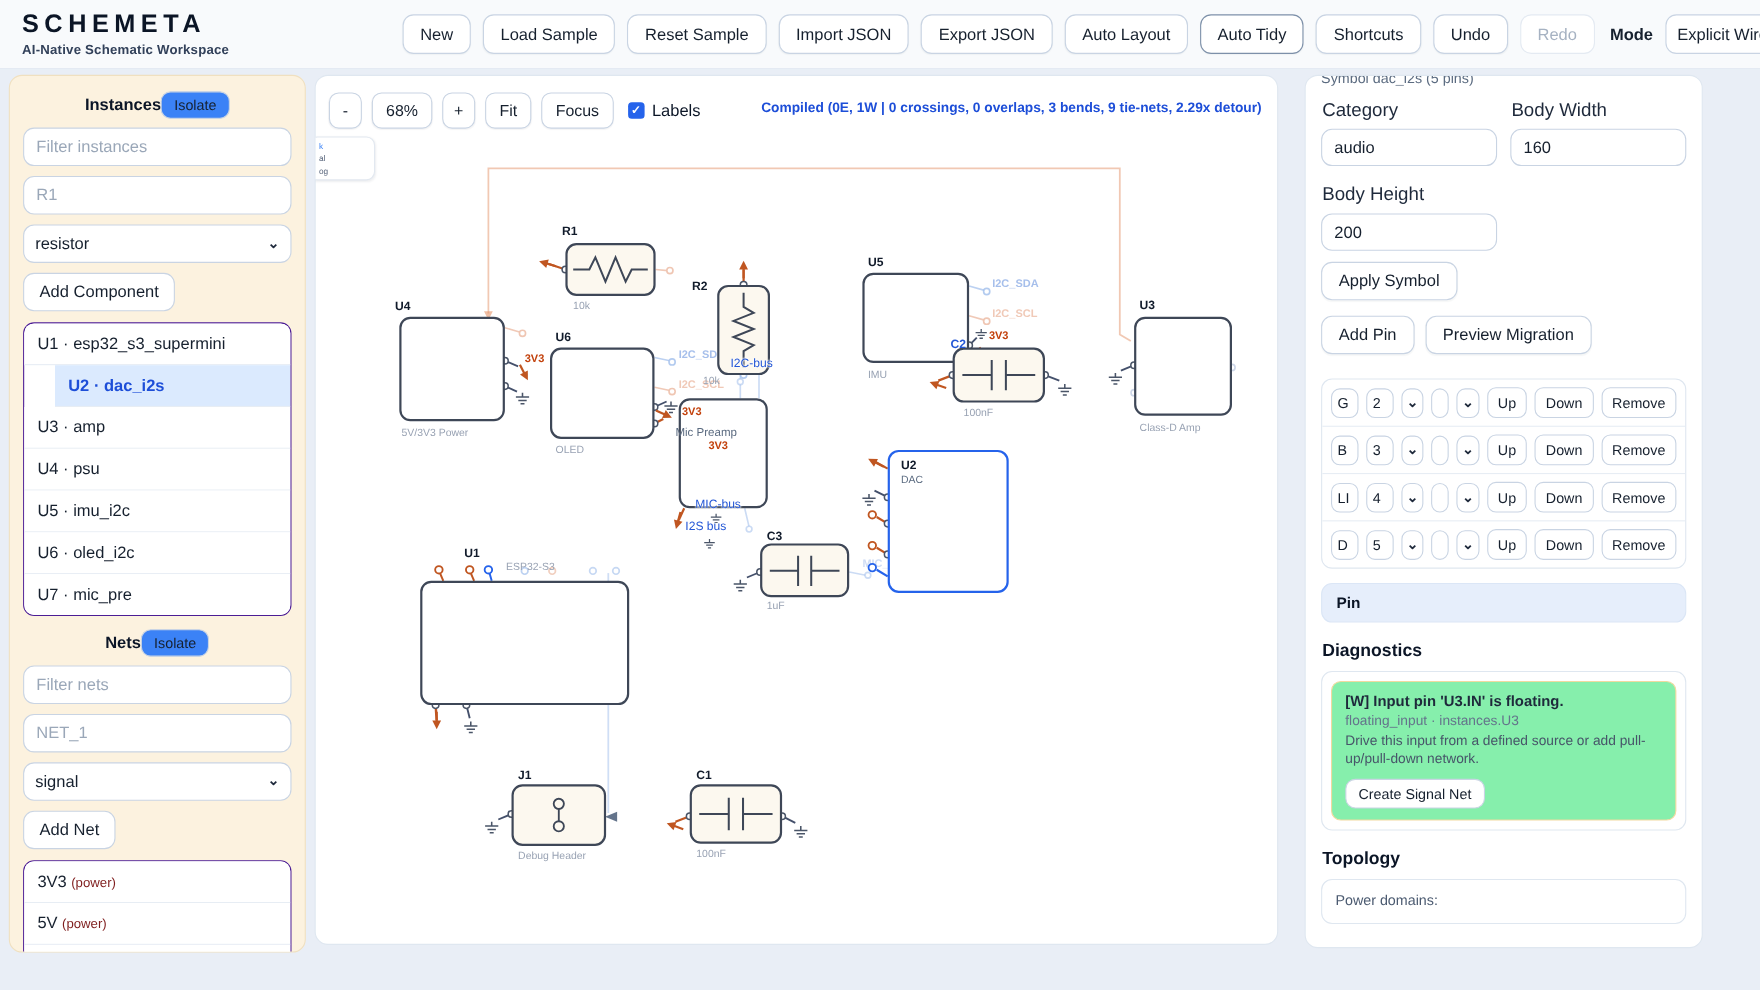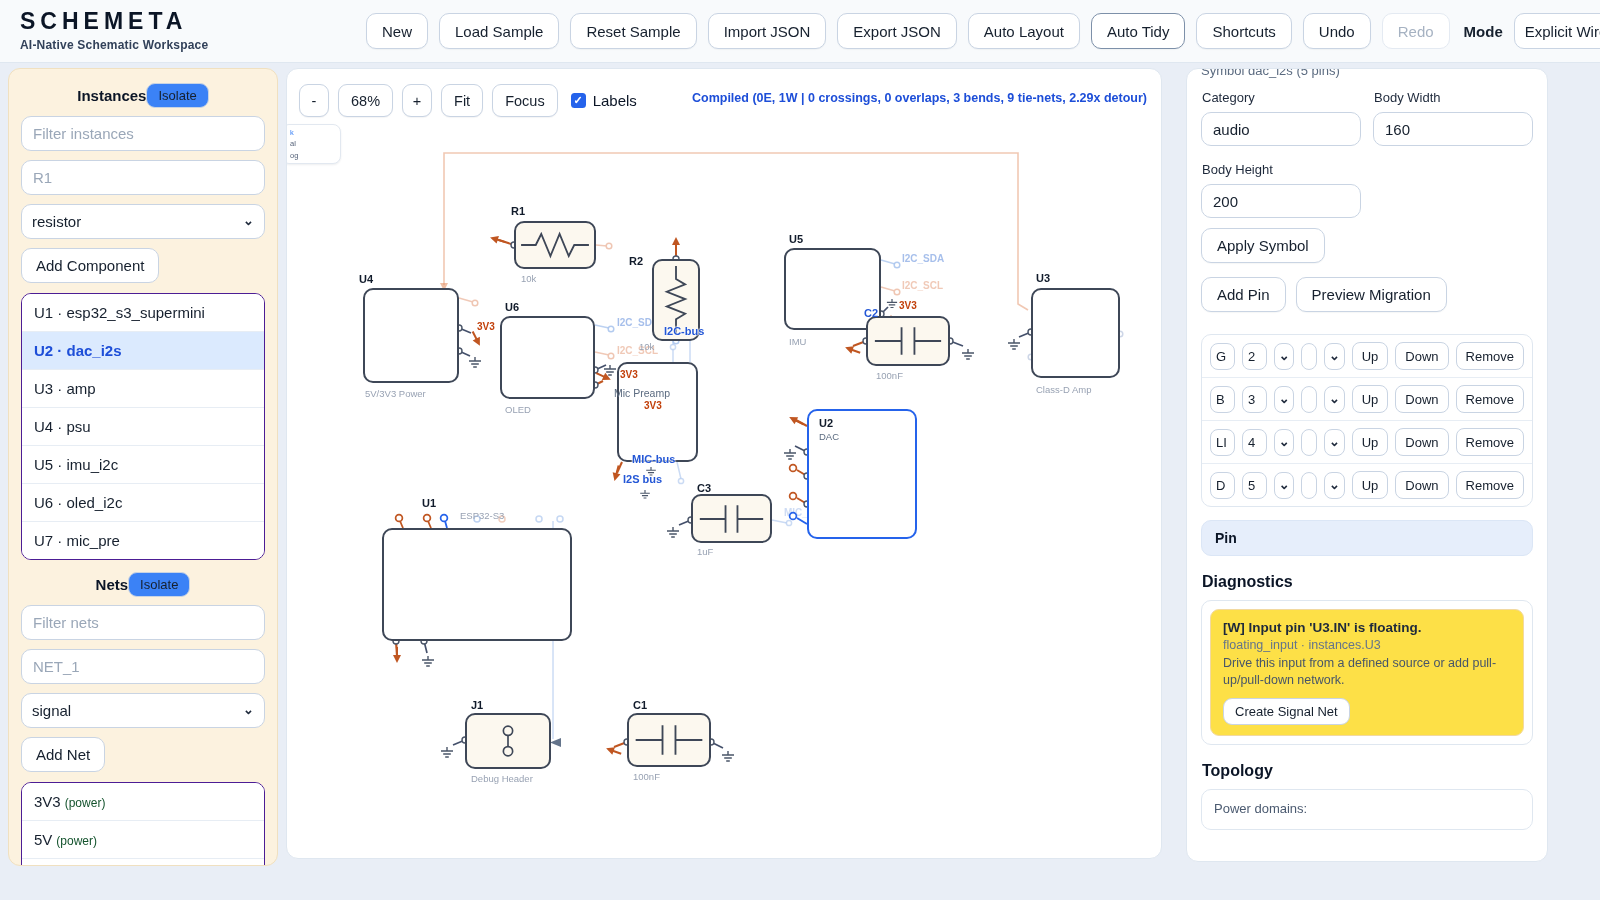--- a/index.html
+++ b/index.html
@@ -23,68 +23,68 @@
   .sec-head{display:flex;align-items:center;justify-content:center;margin:2px 2px 8px 2px;}
   .sec-title{font-size:15px;font-weight:700;color:#0b1526;}
   .mini-btn{background:#3b82f6;border:1px solid #c9d4e3;border-radius:9px;font-size:13px;color:#16202e;padding:4px 11px;cursor:pointer;}
   .field{width:100%;box-sizing:border-box;background:#fff;border:1px solid #c9d4e3;border-radius:10px;height:35px;padding:0 11px;font-size:15px;color:#16202e;margin-bottom:9px;font-family:"Liberation Sans",sans-serif;}
   .field::placeholder{color:#9aa7b8;}
   .sideselect{width:100%;box-sizing:border-box;margin-bottom:9px;height:35px;}
   .pill{display:inline-block;background:#fff;border:1px solid #c9d4e3;border-radius:10px;font-size:15px;padding:8px 14px;margin:0 0 10px 0;cursor:pointer;}
   .list{background:#fff;border:1px solid #4c1d95;border-radius:10px;overflow:hidden;margin-bottom:12px;}
   .list .row{padding:10px 12px;font-size:15px;color:#16202e;border-bottom:1px solid #e7edf4;cursor:pointer;background:#fff;}
   .list .row:last-child{border-bottom:none;}
-  .list .row.selected{background:#dbeafe;color:#1d4ed8;font-weight:700;}
-  .net-kind{font-size:12px;color:#14532d;margin-left:4px;}
+  .list .row.selected{background:#dbeafe;color:#1d4ed8;font-weight:700;margin-left:28px;}
+  .net-kind{font-size:12px;color:#7f1d1d;margin-left:4px;}
 
   
   .canvas{position:absolute;left:286px;top:68px;width:874px;height:789px;background:#fff;border:1px solid #dfe7f0;border-radius:12px;overflow:hidden;}
   .cv-toolbar{position:absolute;left:12px;top:15px;display:flex;align-items:center;gap:9px;z-index:30;}
   .cv-btn{background:#fff;border:1px solid #c9d4e3;border-radius:9px;height:31px;display:inline-flex;align-items:center;justify-content:center;font-size:14.5px;color:#16202e;padding:0 12px;box-shadow:0 1px 1px rgba(30,41,59,.05);cursor:pointer;}
   .checkwrap{display:inline-flex;align-items:center;gap:7px;margin-left:4px;cursor:pointer;}
   .checkbox{width:15px;height:15px;background:#2563eb;border-radius:3.5px;display:inline-flex;align-items:center;justify-content:center;color:#fff;font-size:11px;font-weight:700;}
   .checklabel{font-size:15px;color:#0b1526;}
   .cv-status{position:absolute;right:14px;top:22px;font-size:12.5px;font-weight:700;color:#1d4ed8;white-space:nowrap;z-index:30;}
   .clipbox{position:absolute;left:-6px;top:55px;width:50px;height:36px;background:#fff;border:1px solid #e2e8f0;border-radius:8px;box-shadow:0 1px 2px rgba(30,41,59,.08);font-size:7.5px;line-height:1.5;padding:2px 0 0 8px;color:#56637a;z-index:5;}
   .clipbox .f1{color:#3b82f6;}
 
   .comp{position:absolute;border:2px solid #3e4757;border-radius:10px;background:#fff;box-sizing:border-box;z-index:10;}
   .comp.passive{background:#fcf8ef;}
   .comp.selected{border-color:#2563eb;border-width:2.5px;}
   .ref{position:absolute;font-size:11px;font-weight:700;color:#111b2b;z-index:12;white-space:nowrap;}
   .val{position:absolute;font-size:9.5px;color:#98a2b3;z-index:12;white-space:nowrap;}
-  .netlab{position:absolute;font-size:11px;font-weight:700;color:#2457d6;z-index:13;white-space:nowrap;text-shadow:0 0 2px #fff,0 0 2px #fff,0 0 2px #fff;}
+  .netlab{position:absolute;font-size:11px;font-weight:400;color:#2457d6;z-index:13;white-space:nowrap;text-shadow:0 0 2px #fff,0 0 2px #fff,0 0 2px #fff;}
   .raillab{position:absolute;font-size:10px;font-weight:700;color:#c2410c;z-index:13;white-space:nowrap;text-shadow:0 0 2px #fff,0 0 2px #fff;}
   .fadelab{position:absolute;font-size:10px;font-weight:700;z-index:4;white-space:nowrap;}
   .fade-blue{color:rgba(150,180,232,.85);}
   .fade-pink{color:rgba(238,195,175,.9);}
   .overlay{position:absolute;left:0;top:0;z-index:8;}
   .symb{position:absolute;left:0;top:0;width:100%;height:100%;}
 
   
   .inspector{position:absolute;left:1186px;top:68px;width:362px;height:794px;background:#fff;border:1px solid #dfe7f0;border-radius:12px;box-sizing:border-box;padding:0 14px;overflow:hidden;}
   .clip-head{font-size:13px;color:#5b6b80;margin:-6px 0 10px 0;white-space:nowrap;overflow:hidden;}
   .form-grid{display:flex;gap:12px;}
   .fg-col{flex:1;}
-  .flabel{font-size:13px;color:#1e293b;margin:2px 0 7px 1px;}
+  .flabel{font-size:17px;color:#1e293b;margin:2px 0 7px 1px;}
   .finput{width:100%;box-sizing:border-box;background:#fff;border:1px solid #c9d4e3;border-radius:10px;height:34px;padding:0 11px;font-size:15px;color:#16202e;font-family:"Liberation Sans",sans-serif;}
   .insp-btn-row{display:flex;gap:10px;margin-top:14px;flex-wrap:wrap;}
   .pin-table{border:1px solid #dfe7f0;border-radius:10px;margin-top:22px;overflow:hidden;}
   .pin-row{display:flex;align-items:center;gap:7px;padding:7px 8px;border-bottom:1px solid #e7edf4;}
   .pin-row:last-child{border-bottom:none;}
   .tiny-input{box-sizing:border-box;background:#fff;border:1px solid #c9d4e3;border-radius:8px;height:27px;font-size:13px;color:#16202e;padding:0 5px;font-family:"Liberation Sans",sans-serif;}
   .ti-name{width:25px;}
   .ti-num{width:25px;}
   .ti-gap{width:16px;}
   .tiny-select{box-sizing:border-box;display:inline-flex;align-items:center;justify-content:center;background:#fff;border:1px solid #c9d4e3;border-radius:8px;height:27px;width:27px;cursor:pointer;}
   .tiny-btn{box-sizing:border-box;display:inline-flex;align-items:center;justify-content:center;background:#fff;border:1px solid #c9d4e3;border-radius:8px;height:28px;font-size:13px;color:#16202e;padding:0 9px;cursor:pointer;white-space:nowrap;}
   .collapse-bar{background:#e6eefb;border:1px solid #dbe6f6;border-radius:10px;padding:9px 13px;font-size:14px;font-weight:700;color:#0b1526;margin-top:13px;cursor:pointer;}
   .h-small{font-size:16px;font-weight:700;color:#0b1526;margin:17px 0 9px 1px;}
   .diag-wrap{border:1px solid #dfe7f0;border-radius:10px;padding:8px;}
-  .warn-card{background:#fde047;border:1px solid #f2d9a0;border-radius:9px;padding:10px 12px;}
+  .warn-card{background:#86efac;border:1px solid #f2d9a0;border-radius:9px;padding:10px 12px;}
   .warn-title{font-size:13.5px;font-weight:700;color:#1e293b;}
   .warn-meta{font-size:12.5px;color:#64748b;margin-top:3px;}
   .warn-body{font-size:12.5px;color:#475569;margin-top:3px;line-height:1.35;}
   .warn-btn{display:inline-block;background:#fff;border:1px solid #c9d4e3;border-radius:9px;font-size:13px;color:#16202e;padding:5px 11px;margin-top:9px;cursor:pointer;}
   .topo-box{border:1px solid #dfe7f0;border-radius:10px;padding:10px 12px;font-size:13px;color:#4b5a70;line-height:1.45;}
 </style>
 </head>
 <body>
 
 <div class="stage">

